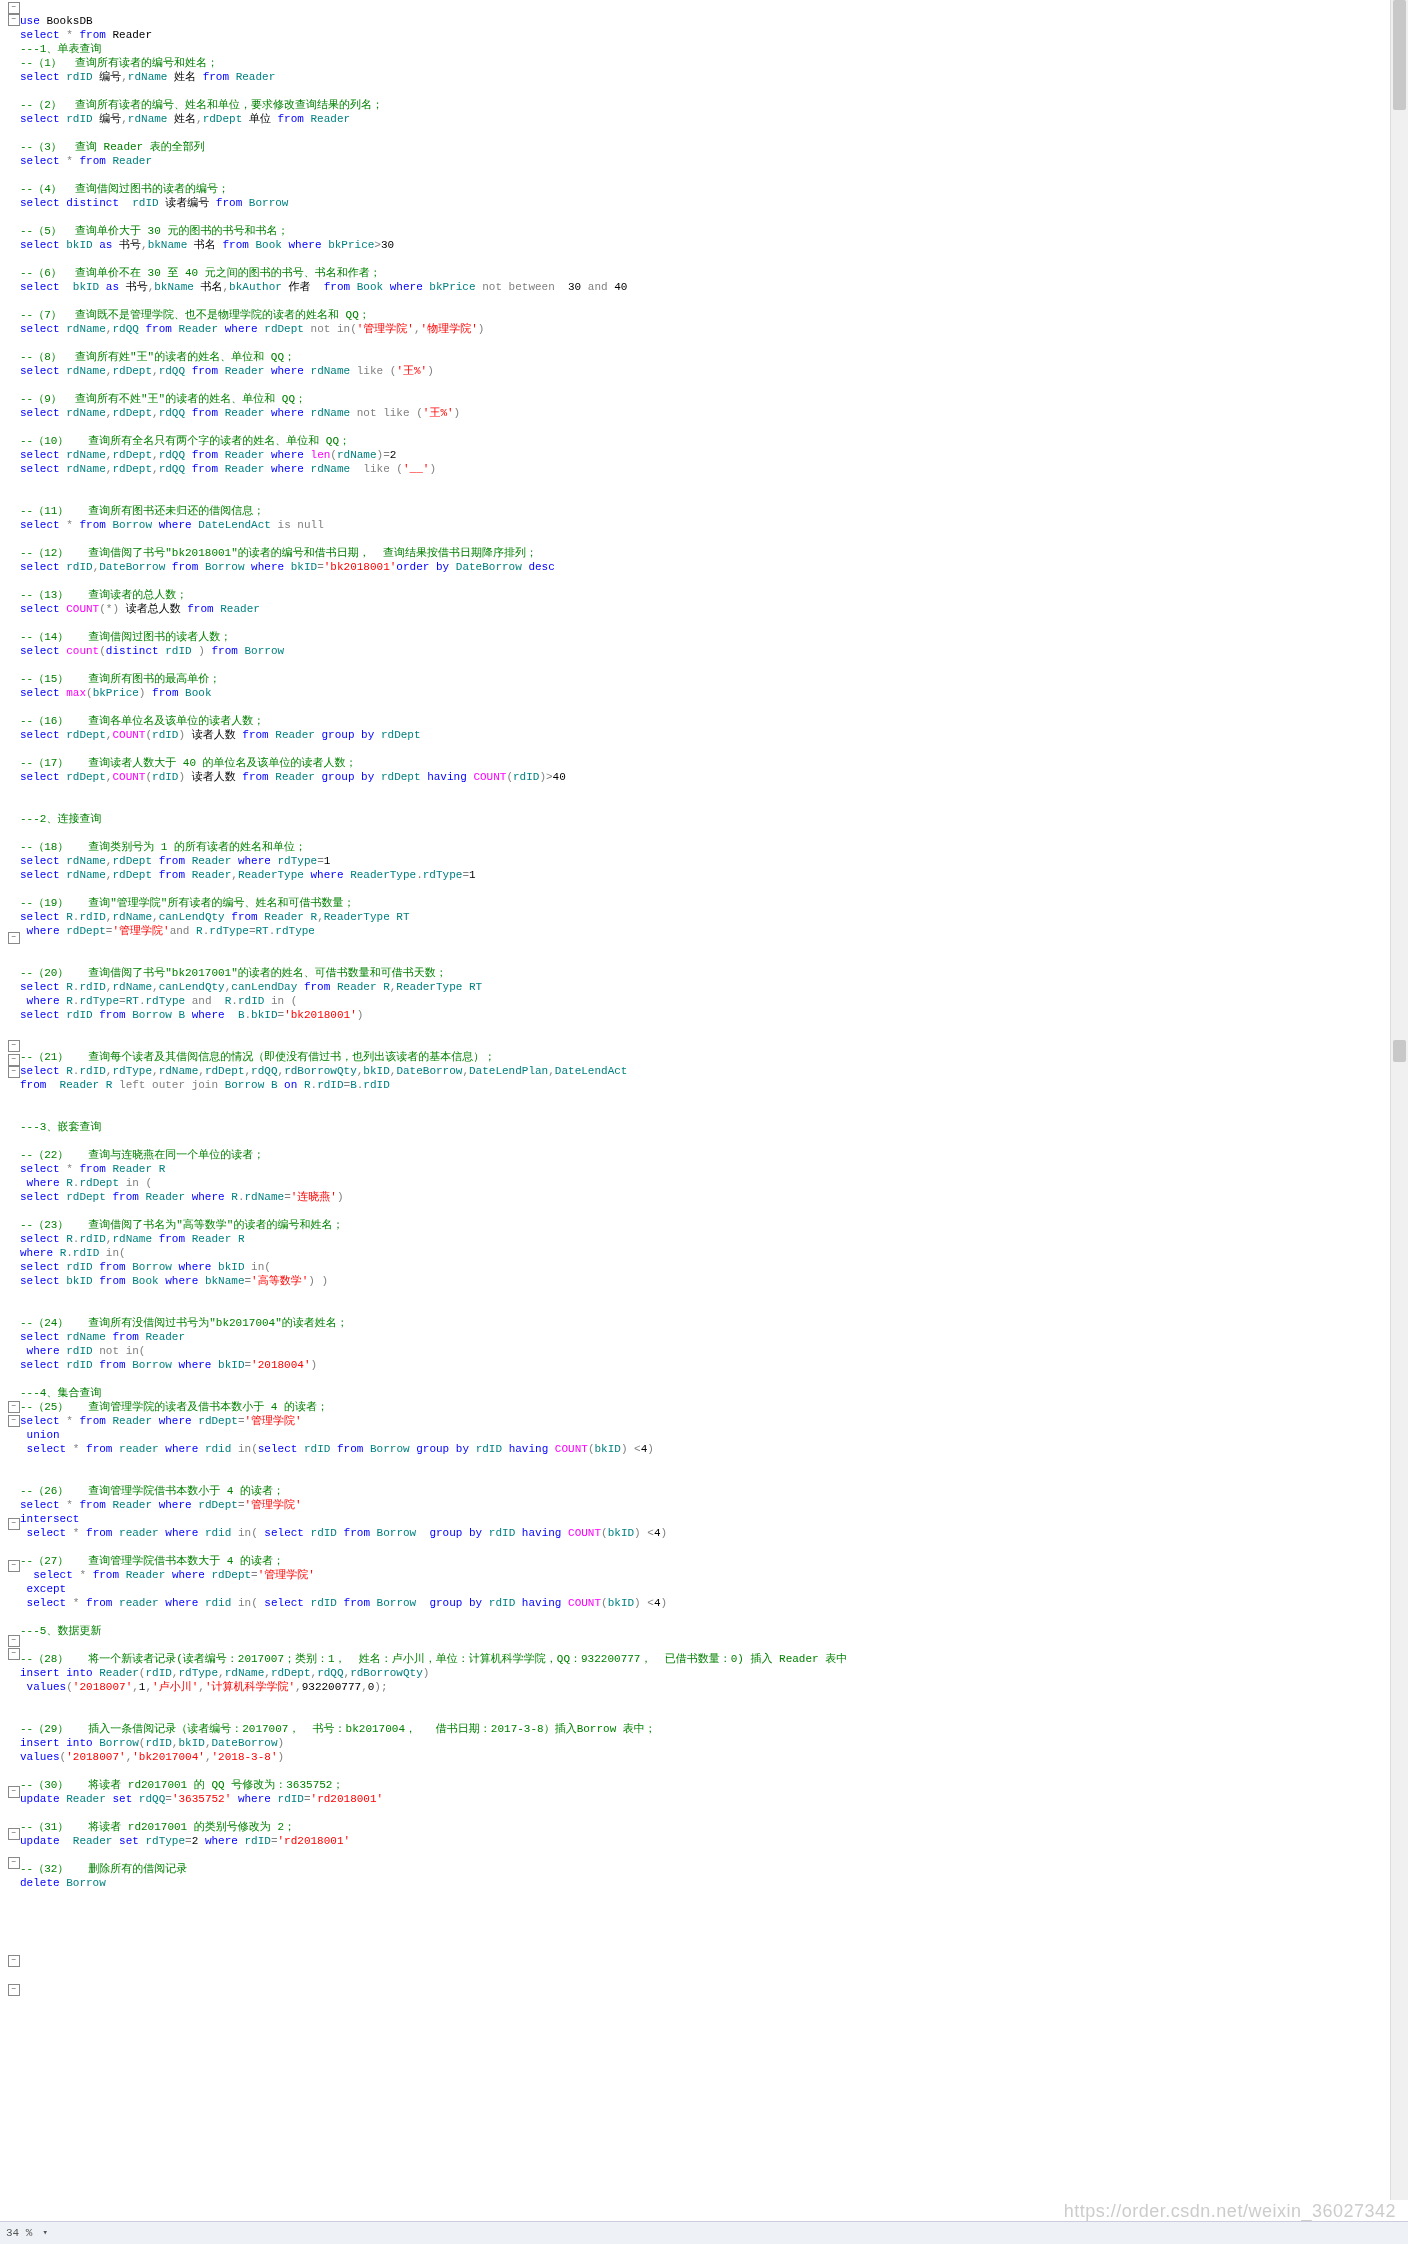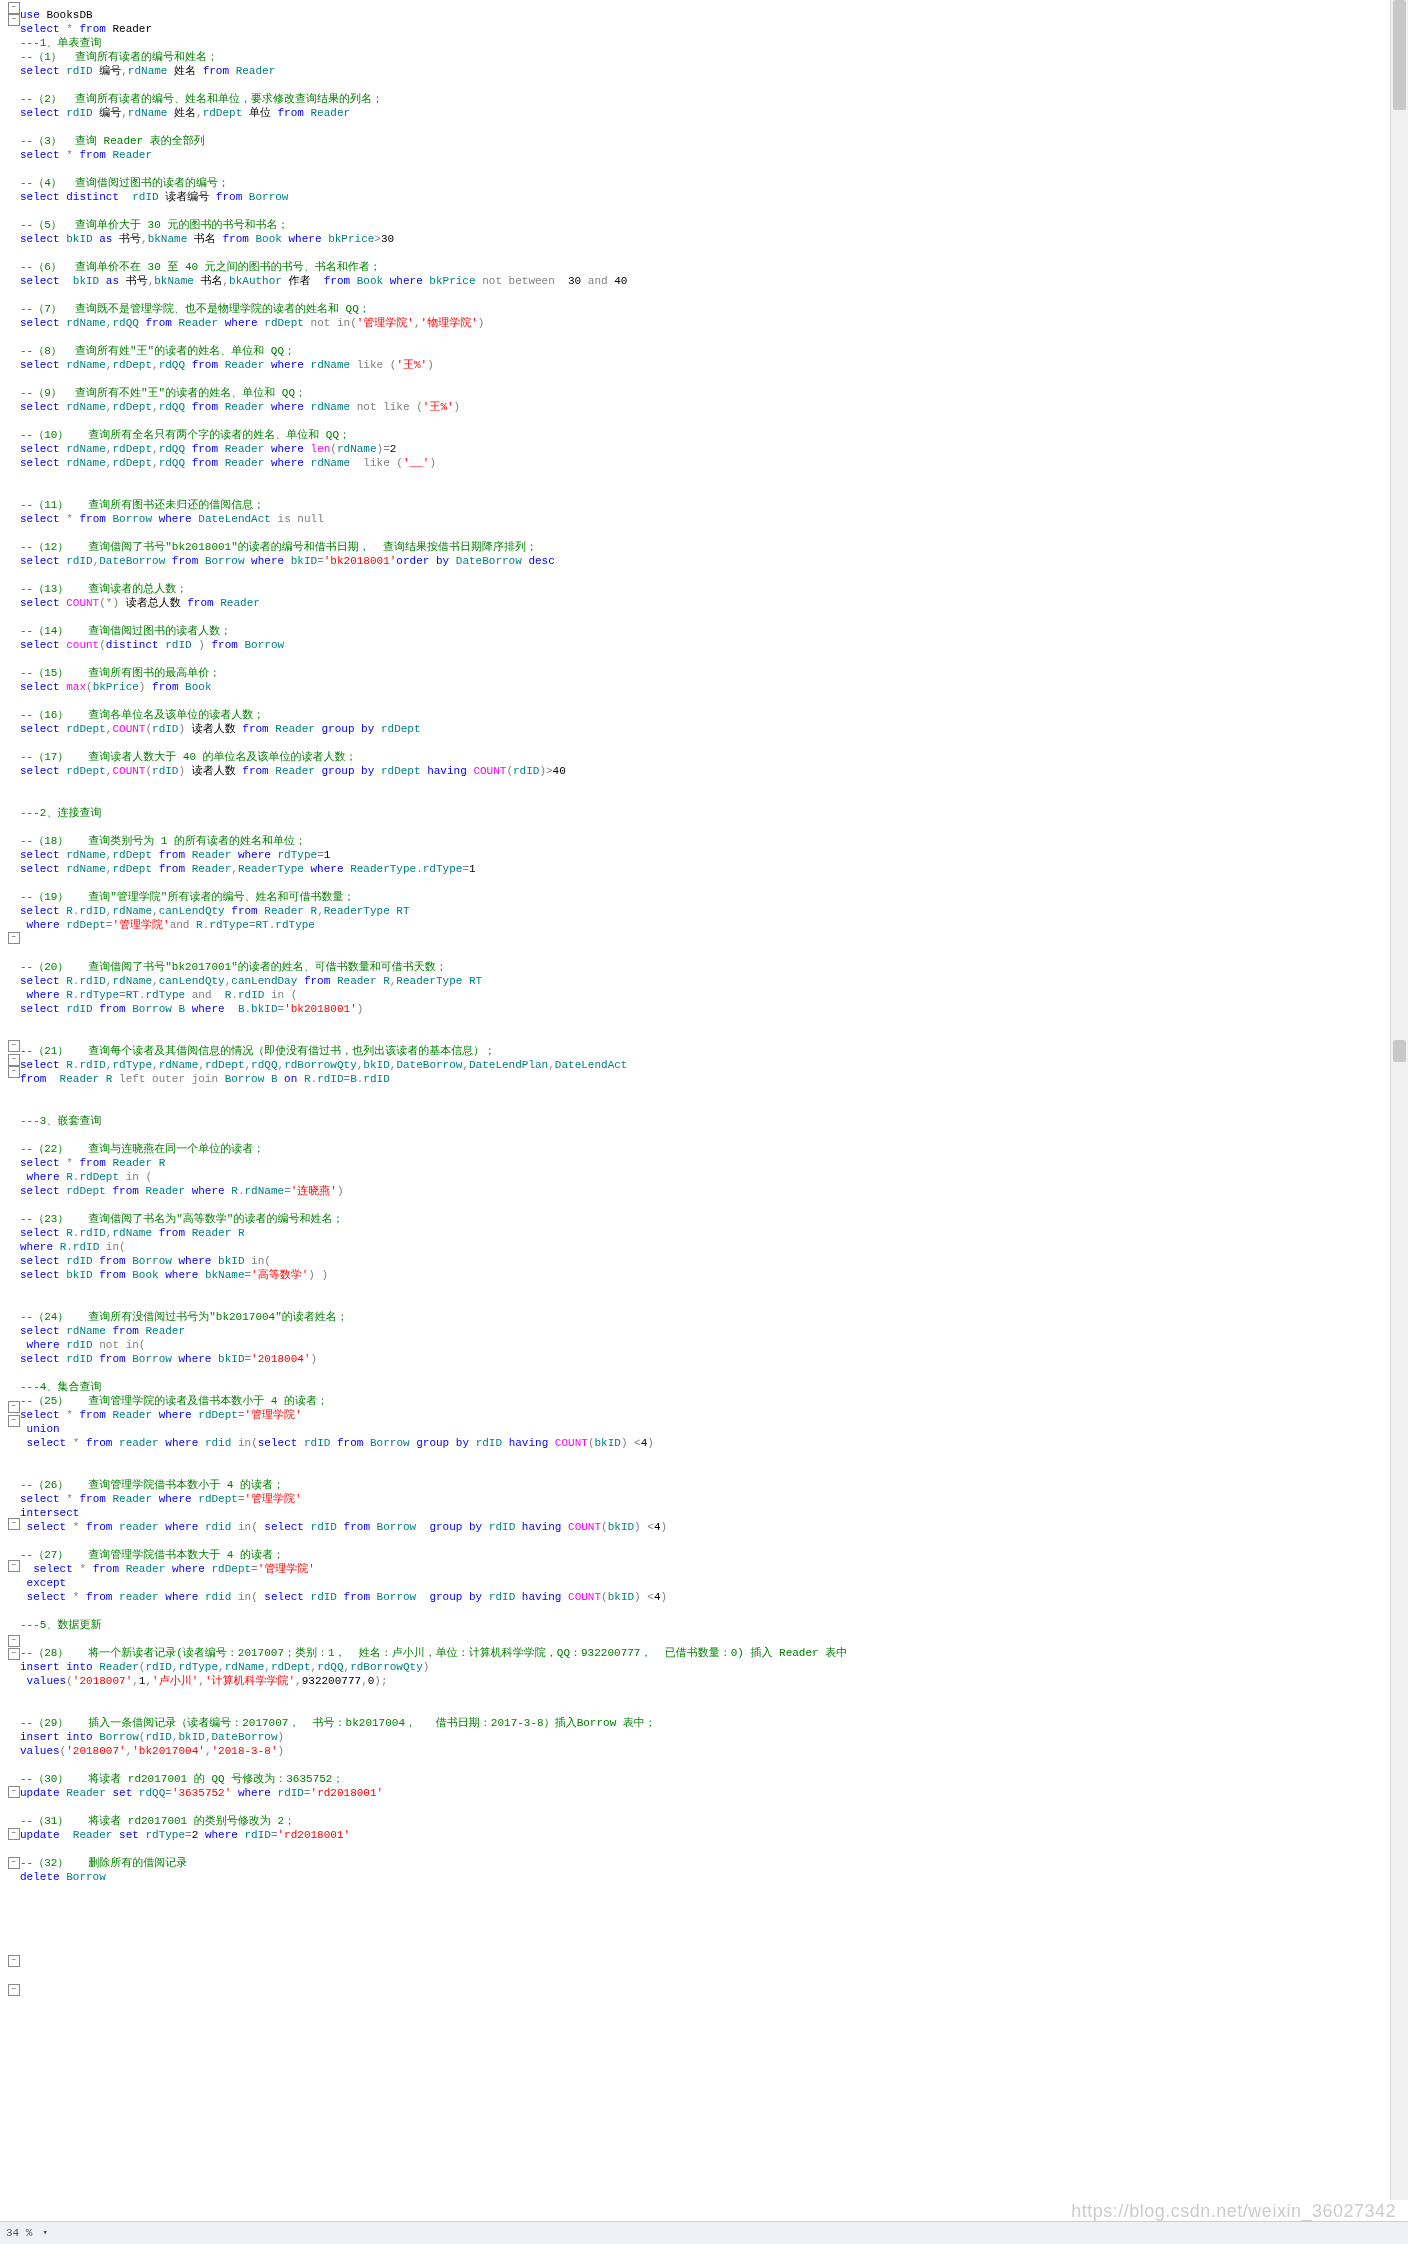--- a/index.html
+++ b/index.html
@@ -1,19 +1,19 @@
 <!DOCTYPE html>
 <html><head>
 <meta charset="utf-8">
 <style>
 html,body{margin:0;padding:0;background:#fff;font-family:Consolas,'Courier New',monospace;font-size:11px;line-height:14px}
 .editor-wrap{position:relative;width:1408px;height:2244px;overflow:hidden}
 .gutter{position:absolute;left:0;top:0;width:18px;height:2200px;background:#fff}
 .fold{position:absolute;left:8px;width:10px;height:10px;border:1px solid #888;background:#fff;color:#555;font-size:8px;line-height:8px;text-align:center;cursor:pointer}
-.code{position:absolute;left:20px;top:8px;width:1360px;white-space:pre}
+.code{position:absolute;left:20px;top:14px;width:1360px;white-space:pre}
 .scrollbar-v{position:absolute;right:0;top:0;width:17px;height:2200px;background:#f0f0f0;border-left:1px solid #ddd}
 .scrollbar-v .thumb{position:absolute;left:2px;width:13px;background:#c8c8c8;border-radius:2px}
 .statusbar{position:absolute;left:0;bottom:0;width:1408px;height:22px;background:#eef2f6;border-top:1px solid #ccd;color:#555;font-size:11px;display:flex;align-items:center;padding-left:6px;gap:10px}
 .dropdown-icon{width:12px;color:#555;font-size:9px}
 .watermark{position:absolute;right:12px;bottom:26px;font-size:18px;color:#ccc;font-family:Arial,sans-serif;letter-spacing:.5px}
 .kw{color:#0000ff}
 .cm{color:#008000}
 .id{color:#008080}
 .fn{color:#ff00ff}
 .str{color:#ff0000}
@@ -41,18 +41,18 @@
       <div class="fold" style="top: 1828px;">−</div>
       <div class="fold" style="top: 1857px;">−</div>
       <div class="fold" style="top: 1955px;">−</div>
       <div class="fold" style="top: 1984px;">−</div>
     </div>
   <div class="code" id="code"><div><span class="kw">use</span> BooksDB</div><div><span class="kw">select</span> <span class="op">*</span> <span class="kw">from</span> Reader</div><div><span class="cm">---1、单表查询</span></div><div><span class="cm">--（1）  查询所有读者的编号和姓名；</span></div><div><span class="kw">select</span> <span class="id">rdID</span> 编号<span class="op">,</span><span class="id">rdName</span> 姓名 <span class="kw">from</span> <span class="id">Reader</span></div><div>&nbsp;</div><div><span class="cm">--（2）  查询所有读者的编号、姓名和单位，要求修改查询结果的列名；</span></div><div><span class="kw">select</span> <span class="id">rdID</span> 编号<span class="op">,</span><span class="id">rdName</span> 姓名<span class="op">,</span><span class="id">rdDept</span> 单位 <span class="kw">from</span> <span class="id">Reader</span></div><div>&nbsp;</div><div><span class="cm">--（3）  查询 Reader 表的全部列</span></div><div><span class="kw">select</span> <span class="op">*</span> <span class="kw">from</span> <span class="id">Reader</span></div><div>&nbsp;</div><div><span class="cm">--（4）  查询借阅过图书的读者的编号；</span></div><div><span class="kw">select</span> <span class="kw">distinct</span>  <span class="id">rdID</span> 读者编号 <span class="kw">from</span> <span class="id">Borrow</span></div><div>&nbsp;</div><div><span class="cm">--（5）  查询单价大于 30 元的图书的书号和书名；</span></div><div><span class="kw">select</span> <span class="id">bkID</span> <span class="kw">as</span> 书号<span class="op">,</span><span class="id">bkName</span> 书名 <span class="kw">from</span> <span class="id">Book</span> <span class="kw">where</span> <span class="id">bkPrice</span><span class="op">&gt;</span>30</div><div>&nbsp;</div><div><span class="cm">--（6）  查询单价不在 30 至 40 元之间的图书的书号、书名和作者；</span></div><div><span class="kw">select</span>  <span class="id">bkID</span> <span class="kw">as</span> 书号<span class="op">,</span><span class="id">bkName</span> 书名<span class="op">,</span><span class="id">bkAuthor</span> 作者  <span class="kw">from</span> <span class="id">Book</span> <span class="kw">where</span> <span class="id">bkPrice</span> <span class="gy">not between</span>  30 <span class="gy">and</span> 40</div><div>&nbsp;</div><div><span class="cm">--（7）  查询既不是管理学院、也不是物理学院的读者的姓名和 QQ；</span></div><div><span class="kw">select</span> <span class="id">rdName</span><span class="op">,</span><span class="id">rdQQ</span> <span class="kw">from</span> <span class="id">Reader</span> <span class="kw">where</span> <span class="id">rdDept</span> <span class="gy">not in</span><span class="op">(</span><span class="str">'管理学院'</span><span class="op">,</span><span class="str">'物理学院'</span><span class="op">)</span></div><div>&nbsp;</div><div><span class="cm">--（8）  查询所有姓"王"的读者的姓名、单位和 QQ；</span></div><div><span class="kw">select</span> <span class="id">rdName</span><span class="op">,</span><span class="id">rdDept</span><span class="op">,</span><span class="id">rdQQ</span> <span class="kw">from</span> <span class="id">Reader</span> <span class="kw">where</span> <span class="id">rdName</span> <span class="gy">like</span> <span class="op">(</span><span class="str">'王%'</span><span class="op">)</span></div><div>&nbsp;</div><div><span class="cm">--（9）  查询所有不姓"王"的读者的姓名、单位和 QQ；</span></div><div><span class="kw">select</span> <span class="id">rdName</span><span class="op">,</span><span class="id">rdDept</span><span class="op">,</span><span class="id">rdQQ</span> <span class="kw">from</span> <span class="id">Reader</span> <span class="kw">where</span> <span class="id">rdName</span> <span class="gy">not like</span> <span class="op">(</span><span class="str">'王%'</span><span class="op">)</span></div><div>&nbsp;</div><div><span class="cm">--（10）   查询所有全名只有两个字的读者的姓名、单位和 QQ；</span></div><div><span class="kw">select</span> <span class="id">rdName</span><span class="op">,</span><span class="id">rdDept</span><span class="op">,</span><span class="id">rdQQ</span> <span class="kw">from</span> <span class="id">Reader</span> <span class="kw">where</span> <span class="fn">len</span><span class="op">(</span><span class="id">rdName</span><span class="op">)=</span>2</div><div><span class="kw">select</span> <span class="id">rdName</span><span class="op">,</span><span class="id">rdDept</span><span class="op">,</span><span class="id">rdQQ</span> <span class="kw">from</span> <span class="id">Reader</span> <span class="kw">where</span> <span class="id">rdName</span>  <span class="gy">like</span> <span class="op">(</span><span class="str">'__'</span><span class="op">)</span></div><div>&nbsp;</div><div>&nbsp;</div><div><span class="cm">--（11）   查询所有图书还未归还的借阅信息；</span></div><div><span class="kw">select</span> <span class="op">*</span> <span class="kw">from</span> <span class="id">Borrow</span> <span class="kw">where</span> <span class="id">DateLendAct</span> <span class="gy">is null</span></div><div>&nbsp;</div><div><span class="cm">--（12）   查询借阅了书号"bk2018001"的读者的编号和借书日期，  查询结果按借书日期降序排列；</span></div><div><span class="kw">select</span> <span class="id">rdID</span><span class="op">,</span><span class="id">DateBorrow</span> <span class="kw">from</span> <span class="id">Borrow</span> <span class="kw">where</span> <span class="id">bkID</span><span class="op">=</span><span class="str">'bk2018001'</span><span class="kw">order by</span> <span class="id">DateBorrow</span> <span class="kw">desc</span></div><div>&nbsp;</div><div><span class="cm">--（13）   查询读者的总人数；</span></div><div><span class="kw">select</span> <span class="fn">COUNT</span><span class="op">(*)</span> 读者总人数 <span class="kw">from</span> <span class="id">Reader</span></div><div>&nbsp;</div><div><span class="cm">--（14）   查询借阅过图书的读者人数；</span></div><div><span class="kw">select</span> <span class="fn">count</span><span class="op">(</span><span class="kw">distinct</span> <span class="id">rdID</span> <span class="op">)</span> <span class="kw">from</span> <span class="id">Borrow</span></div><div>&nbsp;</div><div><span class="cm">--（15）   查询所有图书的最高单价；</span></div><div><span class="kw">select</span> <span class="fn">max</span><span class="op">(</span><span class="id">bkPrice</span><span class="op">)</span> <span class="kw">from</span> <span class="id">Book</span></div><div>&nbsp;</div><div><span class="cm">--（16）   查询各单位名及该单位的读者人数；</span></div><div><span class="kw">select</span> <span class="id">rdDept</span><span class="op">,</span><span class="fn">COUNT</span><span class="op">(</span><span class="id">rdID</span><span class="op">)</span> 读者人数 <span class="kw">from</span> <span class="id">Reader</span> <span class="kw">group by</span> <span class="id">rdDept</span></div><div>&nbsp;</div><div><span class="cm">--（17）   查询读者人数大于 40 的单位名及该单位的读者人数；</span></div><div><span class="kw">select</span> <span class="id">rdDept</span><span class="op">,</span><span class="fn">COUNT</span><span class="op">(</span><span class="id">rdID</span><span class="op">)</span> 读者人数 <span class="kw">from</span> <span class="id">Reader</span> <span class="kw">group by</span> <span class="id">rdDept</span> <span class="kw">having</span> <span class="fn">COUNT</span><span class="op">(</span><span class="id">rdID</span><span class="op">)&gt;</span>40</div><div>&nbsp;</div><div>&nbsp;</div><div><span class="cm">---2、连接查询</span></div><div>&nbsp;</div><div><span class="cm">--（18）   查询类别号为 1 的所有读者的姓名和单位；</span></div><div><span class="kw">select</span> <span class="id">rdName</span><span class="op">,</span><span class="id">rdDept</span> <span class="kw">from</span> <span class="id">Reader</span> <span class="kw">where</span> <span class="id">rdType</span><span class="op">=</span>1</div><div><span class="kw">select</span> <span class="id">rdName</span><span class="op">,</span><span class="id">rdDept</span> <span class="kw">from</span> <span class="id">Reader</span><span class="op">,</span><span class="id">ReaderType</span> <span class="kw">where</span> <span class="id">ReaderType</span><span class="op">.</span><span class="id">rdType</span><span class="op">=</span>1</div><div>&nbsp;</div><div><span class="cm">--（19）   查询"管理学院"所有读者的编号、姓名和可借书数量；</span></div><div><span class="kw">select</span> <span class="id">R</span><span class="op">.</span><span class="id">rdID</span><span class="op">,</span><span class="id">rdName</span><span class="op">,</span><span class="id">canLendQty</span> <span class="kw">from</span> <span class="id">Reader R</span><span class="op">,</span><span class="id">ReaderType RT</span></div><div> <span class="kw">where</span> <span class="id">rdDept</span><span class="op">=</span><span class="str">'管理学院'</span><span class="gy">and</span> <span class="id">R</span><span class="op">.</span><span class="id">rdType</span><span class="op">=</span><span class="id">RT</span><span class="op">.</span><span class="id">rdType</span></div><div>&nbsp;</div><div>&nbsp;</div><div><span class="cm">--（20）   查询借阅了书号"bk2017001"的读者的姓名、可借书数量和可借书天数；</span></div><div><span class="kw">select</span> <span class="id">R</span><span class="op">.</span><span class="id">rdID</span><span class="op">,</span><span class="id">rdName</span><span class="op">,</span><span class="id">canLendQty</span><span class="op">,</span><span class="id">canLendDay</span> <span class="kw">from</span> <span class="id">Reader R</span><span class="op">,</span><span class="id">ReaderType RT</span></div><div> <span class="kw">where</span> <span class="id">R</span><span class="op">.</span><span class="id">rdType</span><span class="op">=</span><span class="id">RT</span><span class="op">.</span><span class="id">rdType</span> <span class="gy">and</span>  <span class="id">R</span><span class="op">.</span><span class="id">rdID</span> <span class="gy">in</span> <span class="op">(</span></div><div><span class="kw">select</span> <span class="id">rdID</span> <span class="kw">from</span> <span class="id">Borrow B</span> <span class="kw">where</span>  <span class="id">B</span><span class="op">.</span><span class="id">bkID</span><span class="op">=</span><span class="str">'bk2018001'</span><span class="op">)</span></div><div>&nbsp;</div><div>&nbsp;</div><div><span class="cm">--（21）   查询每个读者及其借阅信息的情况（即使没有借过书，也列出该读者的基本信息）；</span></div><div><span class="kw">select</span> <span class="id">R</span><span class="op">.</span><span class="id">rdID</span><span class="op">,</span><span class="id">rdType</span><span class="op">,</span><span class="id">rdName</span><span class="op">,</span><span class="id">rdDept</span><span class="op">,</span><span class="id">rdQQ</span><span class="op">,</span><span class="id">rdBorrowQty</span><span class="op">,</span><span class="id">bkID</span><span class="op">,</span><span class="id">DateBorrow</span><span class="op">,</span><span class="id">DateLendPlan</span><span class="op">,</span><span class="id">DateLendAct</span></div><div><span class="kw">from</span>  <span class="id">Reader R</span> <span class="gy">left outer join</span> <span class="id">Borrow B</span> <span class="kw">on</span> <span class="id">R</span><span class="op">.</span><span class="id">rdID</span><span class="op">=</span><span class="id">B</span><span class="op">.</span><span class="id">rdID</span></div><div>&nbsp;</div><div>&nbsp;</div><div><span class="cm">---3、嵌套查询</span></div><div>&nbsp;</div><div><span class="cm">--（22）   查询与连晓燕在同一个单位的读者；</span></div><div><span class="kw">select</span> <span class="op">*</span> <span class="kw">from</span> <span class="id">Reader R</span></div><div> <span class="kw">where</span> <span class="id">R</span><span class="op">.</span><span class="id">rdDept</span> <span class="gy">in</span> <span class="op">(</span></div><div><span class="kw">select</span> <span class="id">rdDept</span> <span class="kw">from</span> <span class="id">Reader</span> <span class="kw">where</span> <span class="id">R</span><span class="op">.</span><span class="id">rdName</span><span class="op">=</span><span class="str">'连晓燕'</span><span class="op">)</span></div><div>&nbsp;</div><div><span class="cm">--（23）   查询借阅了书名为"高等数学"的读者的编号和姓名；</span></div><div><span class="kw">select</span> <span class="id">R</span><span class="op">.</span><span class="id">rdID</span><span class="op">,</span><span class="id">rdName</span> <span class="kw">from</span> <span class="id">Reader R</span></div><div><span class="kw">where</span> <span class="id">R</span><span class="op">.</span><span class="id">rdID</span> <span class="gy">in</span><span class="op">(</span></div><div><span class="kw">select</span> <span class="id">rdID</span> <span class="kw">from</span> <span class="id">Borrow</span> <span class="kw">where</span> <span class="id">bkID</span> <span class="gy">in</span><span class="op">(</span></div><div><span class="kw">select</span> <span class="id">bkID</span> <span class="kw">from</span> <span class="id">Book</span> <span class="kw">where</span> <span class="id">bkName</span><span class="op">=</span><span class="str">'高等数学'</span><span class="op">) )</span></div><div>&nbsp;</div><div>&nbsp;</div><div><span class="cm">--（24）   查询所有没借阅过书号为"bk2017004"的读者姓名；</span></div><div><span class="kw">select</span> <span class="id">rdName</span> <span class="kw">from</span> <span class="id">Reader</span></div><div> <span class="kw">where</span> <span class="id">rdID</span> <span class="gy">not in</span><span class="op">(</span></div><div><span class="kw">select</span> <span class="id">rdID</span> <span class="kw">from</span> <span class="id">Borrow</span> <span class="kw">where</span> <span class="id">bkID</span><span class="op">=</span><span class="str">'2018004'</span><span class="op">)</span></div><div>&nbsp;</div><div><span class="cm">---4、集合查询</span></div><div><span class="cm">--（25）   查询管理学院的读者及借书本数小于 4 的读者；</span></div><div><span class="kw">select</span> <span class="op">*</span> <span class="kw">from</span> <span class="id">Reader</span> <span class="kw">where</span> <span class="id">rdDept</span><span class="op">=</span><span class="str">'管理学院'</span></div><div> <span class="kw">union</span></div><div> <span class="kw">select</span> <span class="op">*</span> <span class="kw">from</span> <span class="id">reader</span> <span class="kw">where</span> <span class="id">rdid</span> <span class="gy">in</span><span class="op">(</span><span class="kw">select</span> <span class="id">rdID</span> <span class="kw">from</span> <span class="id">Borrow</span> <span class="kw">group by</span> <span class="id">rdID</span> <span class="kw">having</span> <span class="fn">COUNT</span><span class="op">(</span><span class="id">bkID</span><span class="op">)</span> <span class="op">&lt;</span>4<span class="op">)</span></div><div>&nbsp;</div><div>&nbsp;</div><div><span class="cm">--（26）   查询管理学院借书本数小于 4 的读者；</span></div><div><span class="kw">select</span> <span class="op">*</span> <span class="kw">from</span> <span class="id">Reader</span> <span class="kw">where</span> <span class="id">rdDept</span><span class="op">=</span><span class="str">'管理学院'</span></div><div><span class="kw">intersect</span></div><div> <span class="kw">select</span> <span class="op">*</span> <span class="kw">from</span> <span class="id">reader</span> <span class="kw">where</span> <span class="id">rdid</span> <span class="gy">in</span><span class="op">(</span> <span class="kw">select</span> <span class="id">rdID</span> <span class="kw">from</span> <span class="id">Borrow</span>  <span class="kw">group by</span> <span class="id">rdID</span> <span class="kw">having</span> <span class="fn">COUNT</span><span class="op">(</span><span class="id">bkID</span><span class="op">)</span> <span class="op">&lt;</span>4<span class="op">)</span></div><div>&nbsp;</div><div><span class="cm">--（27）   查询管理学院借书本数大于 4 的读者；</span></div><div>  <span class="kw">select</span> <span class="op">*</span> <span class="kw">from</span> <span class="id">Reader</span> <span class="kw">where</span> <span class="id">rdDept</span><span class="op">=</span><span class="str">'管理学院'</span></div><div> <span class="kw">except</span></div><div> <span class="kw">select</span> <span class="op">*</span> <span class="kw">from</span> <span class="id">reader</span> <span class="kw">where</span> <span class="id">rdid</span> <span class="gy">in</span><span class="op">(</span> <span class="kw">select</span> <span class="id">rdID</span> <span class="kw">from</span> <span class="id">Borrow</span>  <span class="kw">group by</span> <span class="id">rdID</span> <span class="kw">having</span> <span class="fn">COUNT</span><span class="op">(</span><span class="id">bkID</span><span class="op">)</span> <span class="op">&lt;</span>4<span class="op">)</span></div><div>&nbsp;</div><div><span class="cm">---5、数据更新</span></div><div>&nbsp;</div><div><span class="cm">--（28）   将一个新读者记录(读者编号：2017007；类别：1，  姓名：卢小川，单位：计算机科学学院，QQ：932200777，  已借书数量：0) 插入 Reader 表中</span></div><div><span class="kw">insert into</span> <span class="id">Reader</span><span class="op">(</span><span class="id">rdID</span><span class="op">,</span><span class="id">rdType</span><span class="op">,</span><span class="id">rdName</span><span class="op">,</span><span class="id">rdDept</span><span class="op">,</span><span class="id">rdQQ</span><span class="op">,</span><span class="id">rdBorrowQty</span><span class="op">)</span></div><div> <span class="kw">values</span><span class="op">(</span><span class="str">'2018007'</span><span class="op">,</span>1<span class="op">,</span><span class="str">'卢小川'</span><span class="op">,</span><span class="str">'计算机科学学院'</span><span class="op">,</span>932200777<span class="op">,</span>0<span class="op">)</span><span class="op">;</span></div><div>&nbsp;</div><div>&nbsp;</div><div><span class="cm">--（29）   插入一条借阅记录（读者编号：2017007，  书号：bk2017004，   借书日期：2017-3-8）插入Borrow 表中；</span></div><div><span class="kw">insert into</span> <span class="id">Borrow</span><span class="op">(</span><span class="id">rdID</span><span class="op">,</span><span class="id">bkID</span><span class="op">,</span><span class="id">DateBorrow</span><span class="op">)</span></div><div><span class="kw">values</span><span class="op">(</span><span class="str">'2018007'</span><span class="op">,</span><span class="str">'bk2017004'</span><span class="op">,</span><span class="str">'2018-3-8'</span><span class="op">)</span></div><div>&nbsp;</div><div><span class="cm">--（30）   将读者 rd2017001 的 QQ 号修改为：3635752；</span></div><div><span class="kw">update</span> <span class="id">Reader</span> <span class="kw">set</span> <span class="id">rdQQ</span><span class="op">=</span><span class="str">'3635752'</span> <span class="kw">where</span> <span class="id">rdID</span><span class="op">=</span><span class="str">'rd2018001'</span></div><div>&nbsp;</div><div><span class="cm">--（31）   将读者 rd2017001 的类别号修改为 2；</span></div><div><span class="kw">update</span>  <span class="id">Reader</span> <span class="kw">set</span> <span class="id">rdType</span><span class="op">=</span>2 <span class="kw">where</span> <span class="id">rdID</span><span class="op">=</span><span class="str">'rd2018001'</span></div><div>&nbsp;</div><div><span class="cm">--（32）   删除所有的借阅记录</span></div><div><span class="kw">delete</span> <span class="id">Borrow</span></div></div>
   <div class="scrollbar-v">
     <div class="thumb" style="top:0;height:110px"></div>
     <div class="thumb" style="top:1040px;height:22px"></div>
   </div>
-  <div class="watermark">https://blog.csdn.net/weixin_36027342</div>
+  <div class="watermark">https://order.csdn.net/weixin_36027342</div>
   <div class="statusbar">
     <span>34 %</span>
     <span class="dropdown-icon">▾</span>
   </div>
 </div>
 
 </body></html>

